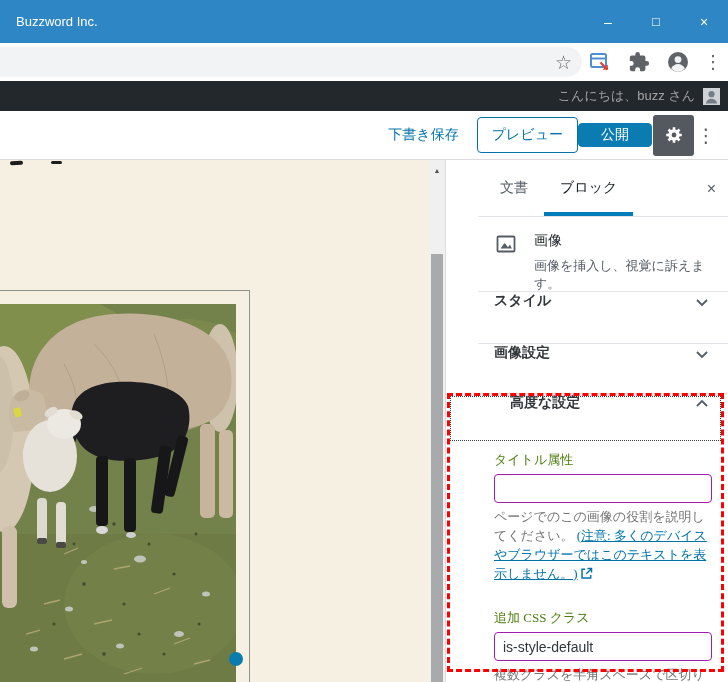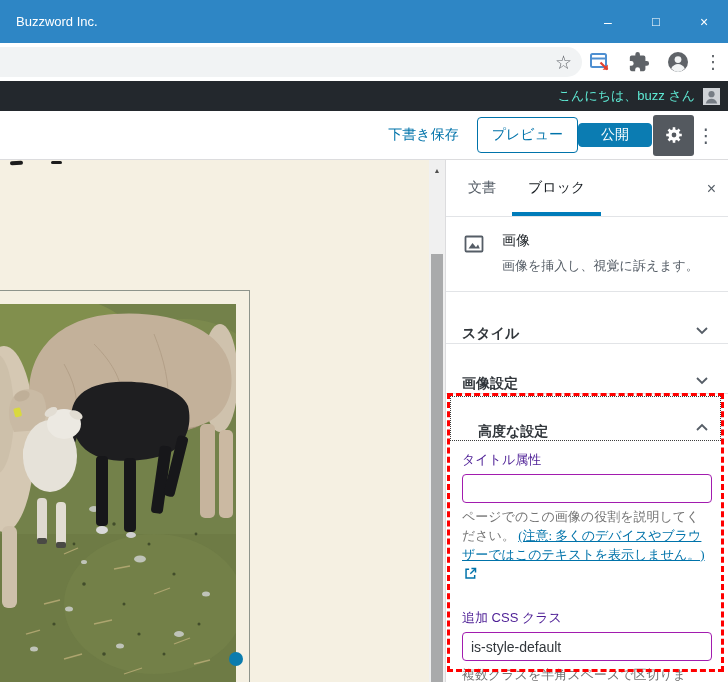--- a/index.html
+++ b/index.html
@@ -18,21 +18,21 @@
   
   .browserbar{position:absolute;left:0;top:43px;width:728px;height:38px;background:#fff;}
   .omnibox{position:absolute;left:-22px;top:4px;width:604px;height:30px;background:#f1f3f4;
     border-radius:15px;display:flex;align-items:center;justify-content:flex-end;padding-right:10px;}
   .star{font-size:19px;color:#5f6368;line-height:1;}
   .browser-icons{position:absolute;right:6px;top:0;height:38px;display:flex;align-items:center;gap:13px;}
   .bicon{width:26px;height:26px;display:flex;align-items:center;justify-content:center;}
   .kebab{font-size:18px;color:#5f6368;line-height:1;}
 
   
-  .adminbar{position:absolute;left:0;top:81px;width:728px;height:30px;background:#23282d;color:#5eead4;
+  .adminbar{position:absolute;left:0;top:81px;width:728px;height:30px;background:#23282d;color:#a3a3a3;
     display:flex;align-items:center;justify-content:flex-end;gap:8px;padding-right:8px;font-size:13px;}
   .admin-avatar{width:17px;height:17px;display:block;}
 
   
   .editorbar{position:absolute;left:0;top:111px;width:728px;height:49px;background:#fff;
     border-bottom:1px solid #dcdcde;display:flex;align-items:center;justify-content:flex-end;
     gap:0;padding-right:10px;}
   .save-draft{color:#0073aa;font-size:14px;margin-right:18px;cursor:pointer;}
   .btn-preview{height:36px;padding:0 14px;background:#fff;border:1px solid #0073aa;border-radius:4px;
     color:#0073aa;font-size:14px;display:flex;align-items:center;}
@@ -54,36 +54,36 @@
   .handle{position:absolute;left:229px;top:492px;width:14px;height:14px;border-radius:50%;background:#0b7cae;}
 
   
   .scrollbar{position:absolute;left:429px;top:0;width:16px;height:522px;background:#f0f0f0;}
   .scroll-up{position:absolute;left:0;top:0;width:16px;height:20px;display:flex;align-items:center;
     justify-content:center;font-size:7px;color:#505050;}
   .thumb{position:absolute;left:2px;top:94px;width:12px;height:428px;background:#a9aaab;}
 
   
   .sidebar{position:absolute;left:445px;top:0;width:283px;height:522px;background:#fff;
-    border-left:1px solid #dcdcde;}
+    border-left:1px solid #dcdcde;padding-left:32px;}
   .tabs{position:relative;height:57px;border-bottom:1px solid #e2e4e7;display:flex;padding-left:6px;}
   .tab{padding:0 16px;display:flex;align-items:center;font-size:14px;color:#555d66;cursor:pointer;}
   .tab.active{color:#191e23;box-shadow:inset 0 -4px 0 #007cba;font-weight:400;}
   .sb-close{position:absolute;right:12px;top:0;height:57px;display:flex;align-items:center;
     font-size:16px;color:#555d66;}
   .block-card{height:75px;border-bottom:1px solid #e2e4e7;display:flex;gap:16px;padding:15px 16px;}
   .bc-title{font-size:14px;color:#191e23;margin-bottom:7px;}
   .bc-desc{font-size:13px;color:#555d66;}
-  .panel{border-bottom:1px solid #e2e4e7;display:flex;align-items:flex-end;justify-content:space-between;
+  .panel{border-bottom:1px solid #e2e4e7;display:flex;align-items:flex-start;justify-content:space-between;
     padding:0 16px;font-size:14px;font-weight:600;color:#32373c;cursor:pointer;}
   .panel.h-style{height:52px;}
   .panel.h-image{height:50px;}
   .panel.h-adv{height:47px;border-bottom:none;margin-left:16px;}
   .adv-body{padding:10px 16px 16px 16px;}
-  .field-label{font-size:13px;color:#4c1d95;margin-bottom:5px;}
+  .field-label{font-size:13px;color:#4d7c0f;margin-bottom:5px;font-family:Liberation Serif, serif;}
   .text-input{width:100%;height:29px;border:1px solid #a21caf;border-radius:4px;padding:0 8px;
     font-size:14px;color:#32373c;background:#fff;font-family:inherit;}
   .help{margin-top:5px;font-size:13px;line-height:1.45;color:#737373;font-family:Liberation Serif, serif;}
   .help a{color:#0073aa;text-decoration:underline;cursor:pointer;}
   .ext-ic{display:inline-block;vertical-align:-2px;margin-left:2px;}
   .gap{height:24px;}
 
   
   .focus-dotted{position:absolute;left:450px;top:396px;width:271px;height:45px;
     border:1px dotted #3d3d3d;pointer-events:none;}

